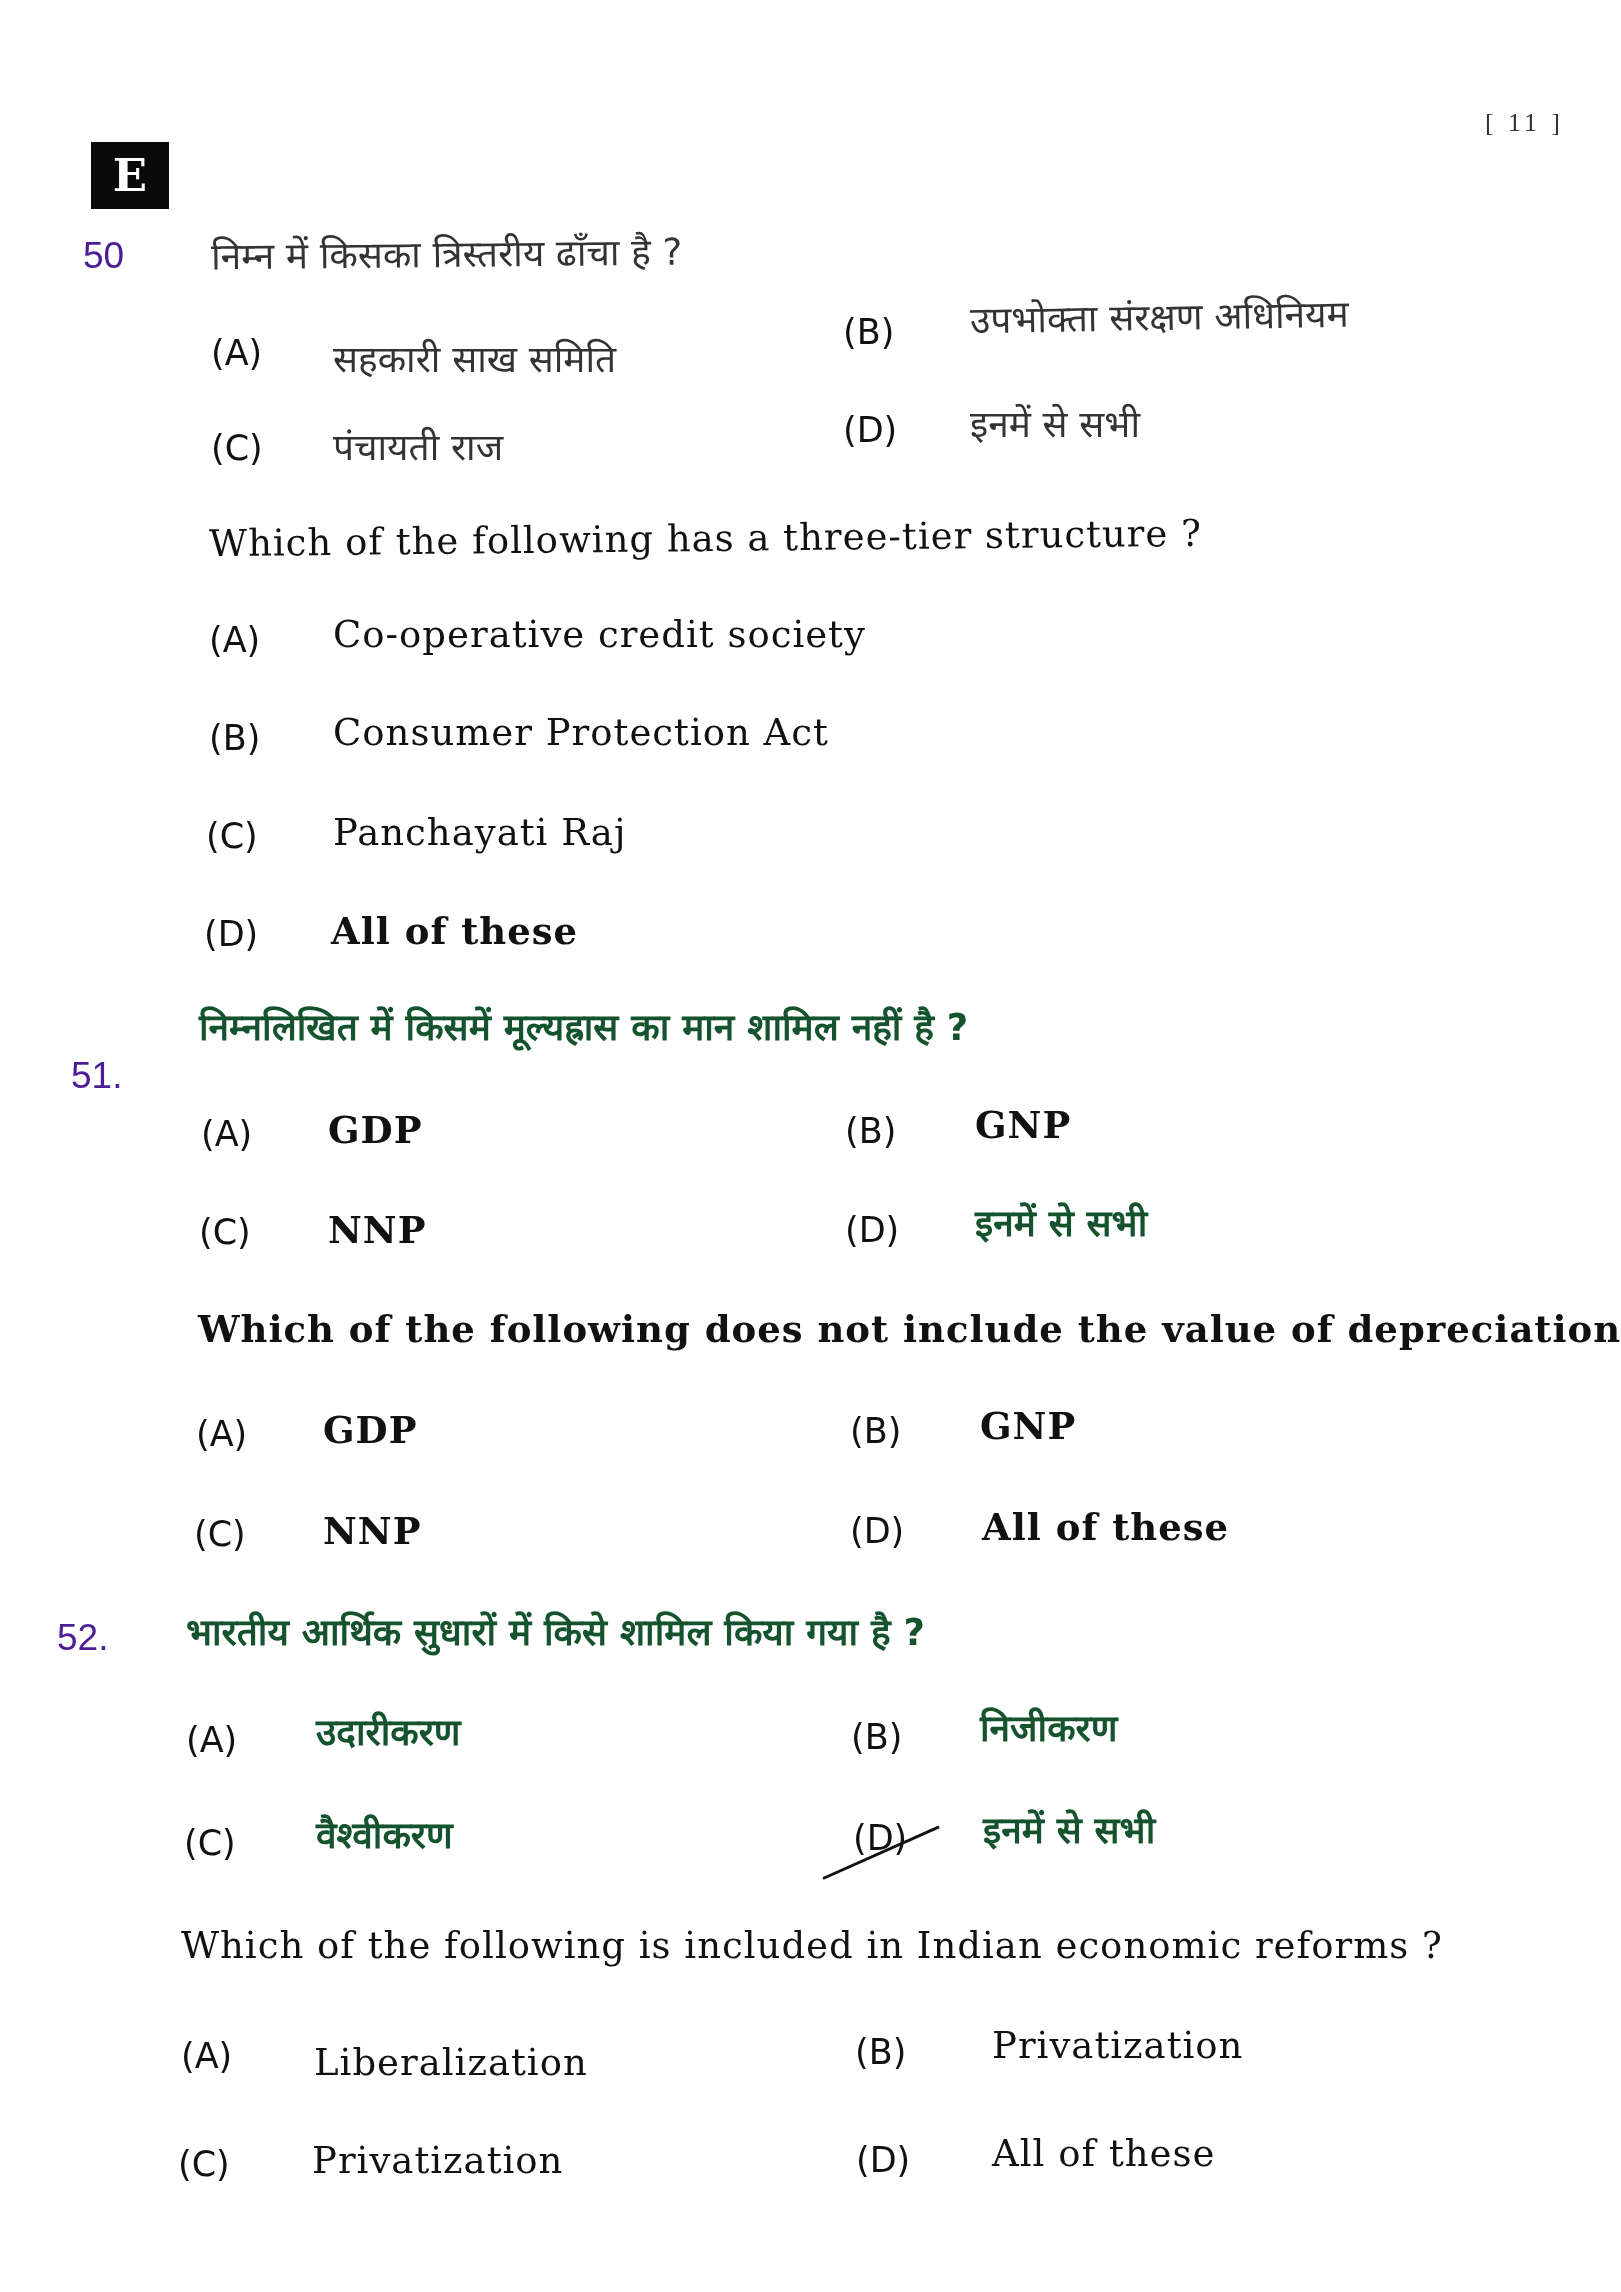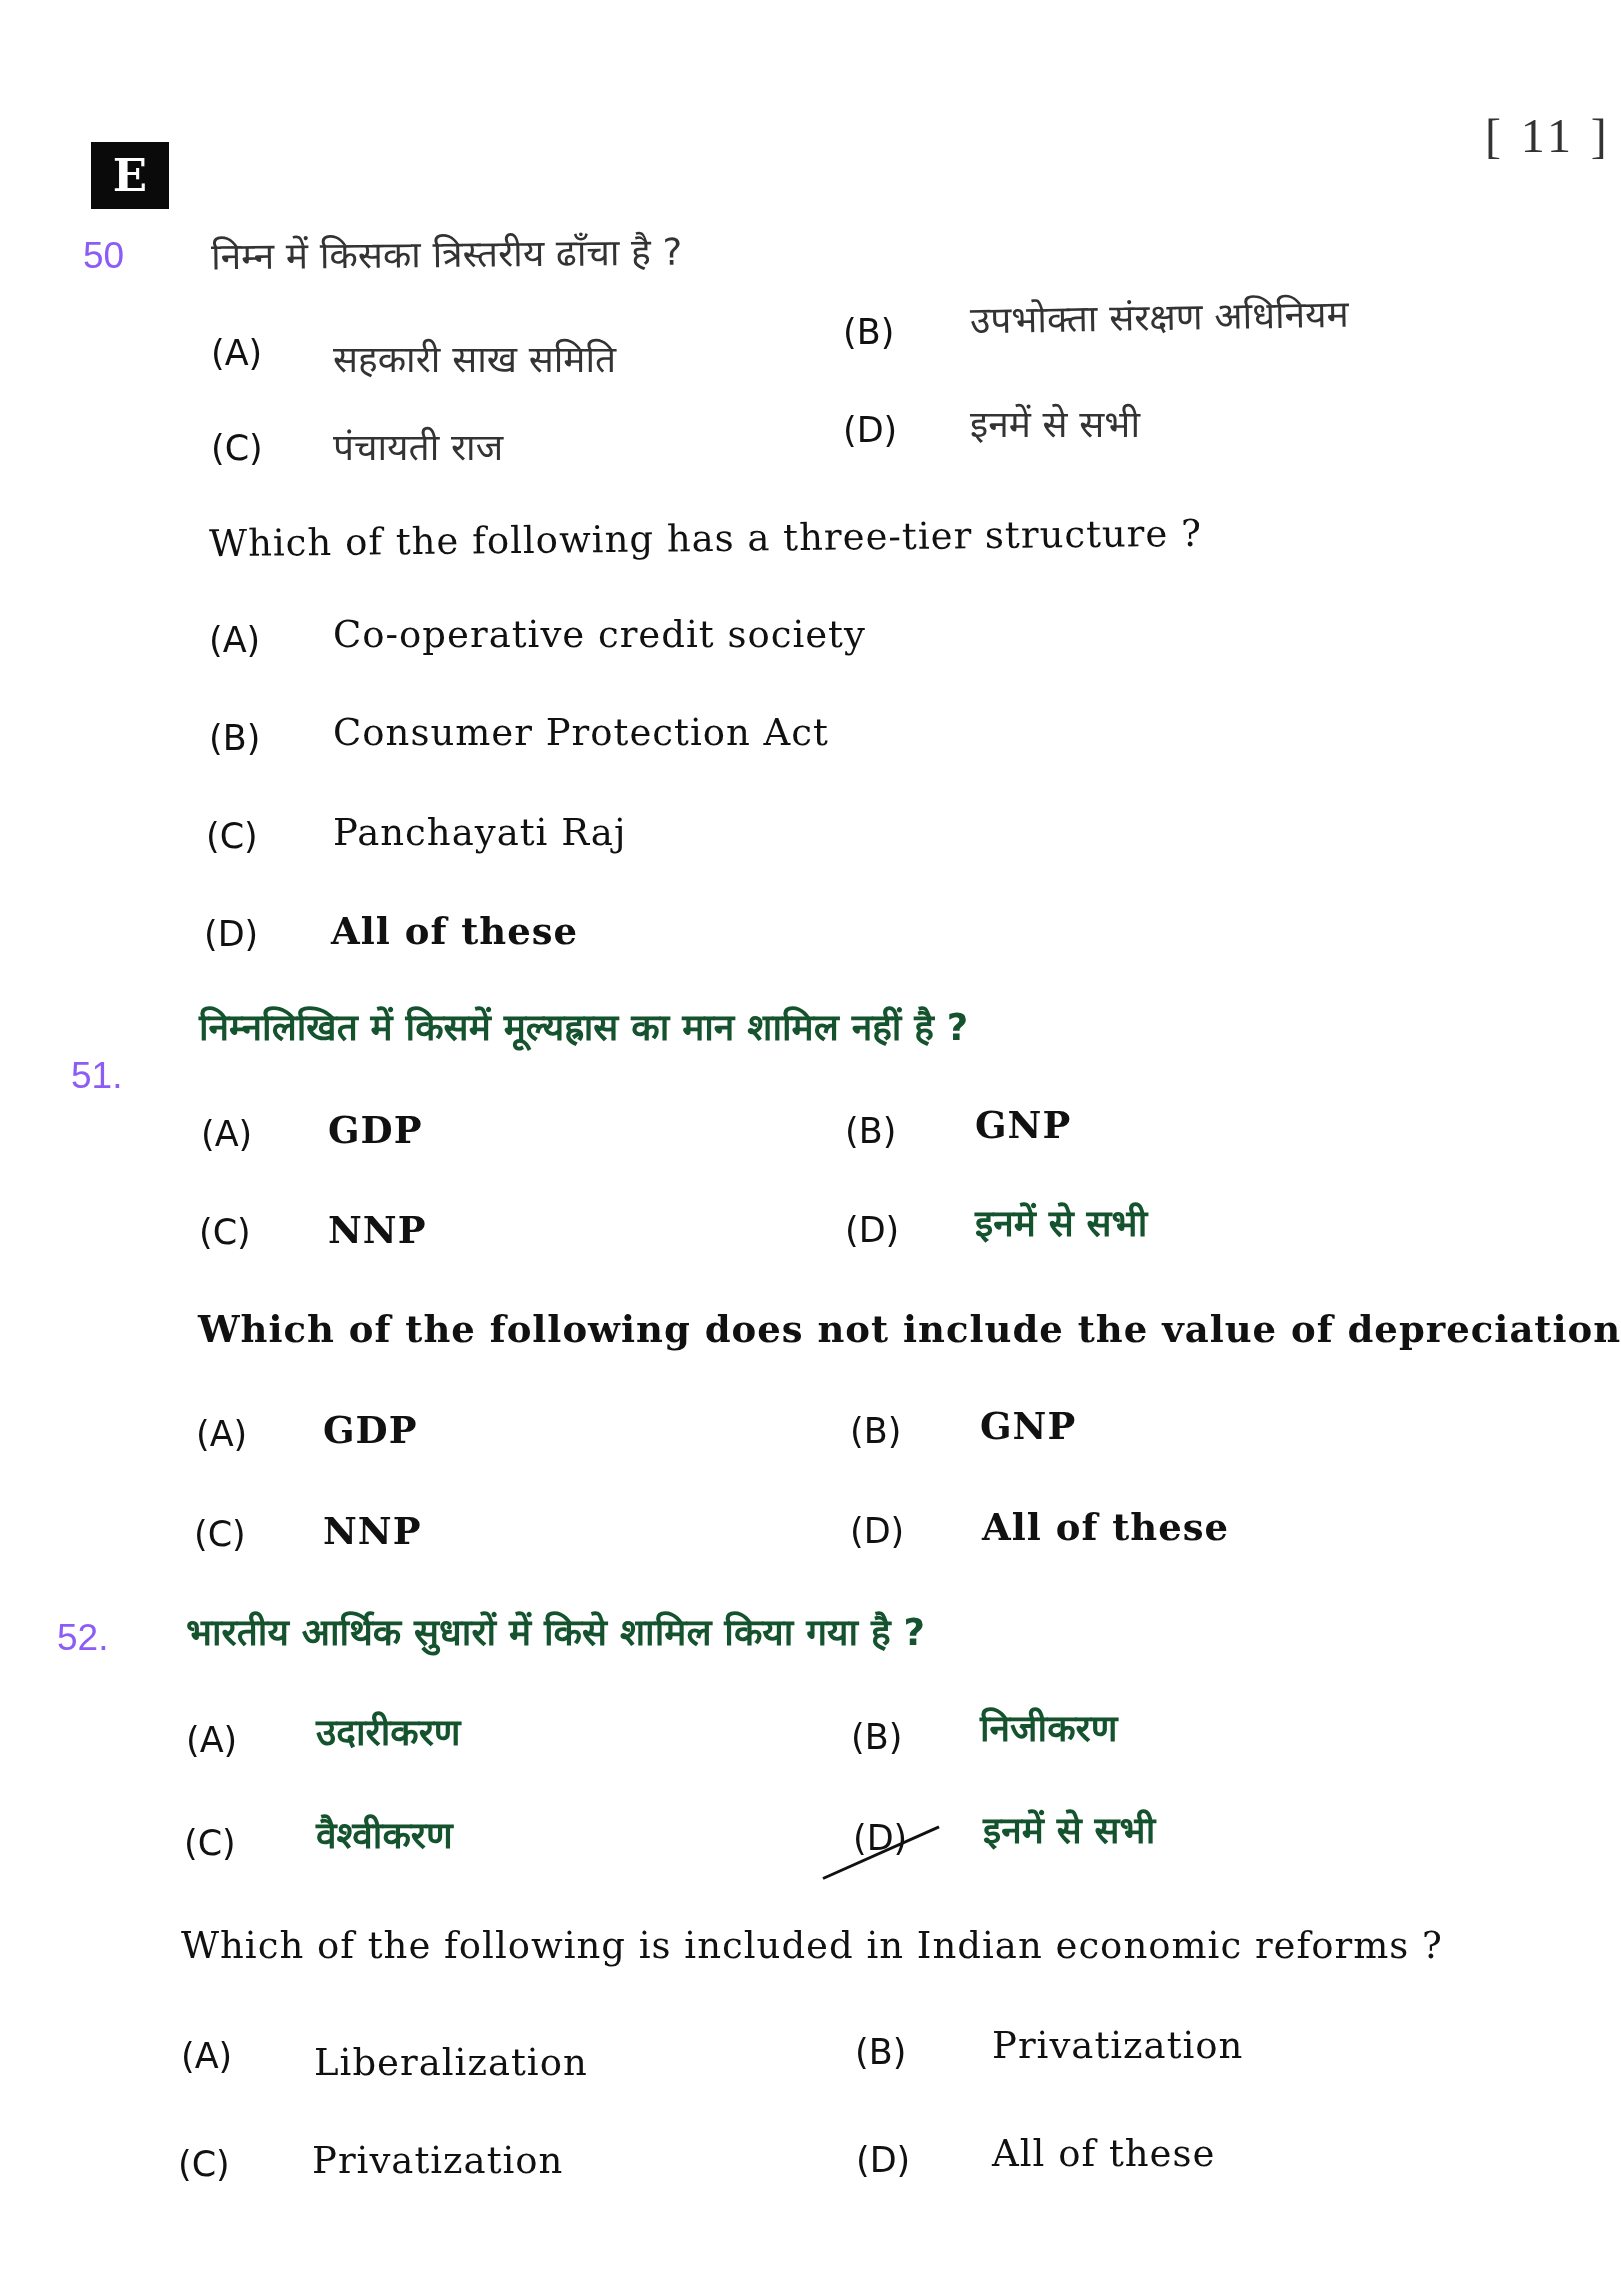--- a/index.html
+++ b/index.html
@@ -2,22 +2,22 @@
 <html><head>
 <meta charset="utf-8">
 <style>
   html, body { margin:0; padding:0; background:#ffffff; }
   body { width:1621px; height:2293px; position:relative; overflow:hidden;
          font-family:"DejaVu Serif", "Liberation Serif", serif; color:#111; }
   .abs { position:absolute; white-space:nowrap; }
   .badge { position:absolute; left:91px; top:142px; width:78px; height:67px; background:#0a0a0a;
            color:#fff; font-family:"DejaVu Serif", serif; font-weight:bold; font-size:45px;
            display:flex; align-items:center; justify-content:center; }
-  .pageno { font-family:"Liberation Serif", serif; font-size:48px; color:#333; letter-spacing:3.9px; }
-  .qnum { font-family:"Liberation Sans", sans-serif; font-size:37px; color:#8b5cf6; }
+  .pageno { font-family:"Liberation Serif", serif; font-size:26px; color:#333; letter-spacing:3.9px; }
+  .qnum { font-family:"Liberation Sans", sans-serif; font-size:37px; color:#4c1d95; }
   .hi { font-family:"DejaVu Sans", sans-serif; font-size:37px; font-weight:bold; color:#14532d; }
   .en { font-family:"DejaVu Serif", serif; font-size:37px; color:#111; letter-spacing:1px; }
   .lbl { font-family:"DejaVu Sans", sans-serif; font-size:35px; color:#111; }
   .strike { position:absolute; height:2.9px; background:#111; transform-origin:left center; }
   .faded { color:#333; font-weight:normal; }
 </style>
 </head>
 <body>
 
 <div class="badge">E</div>

